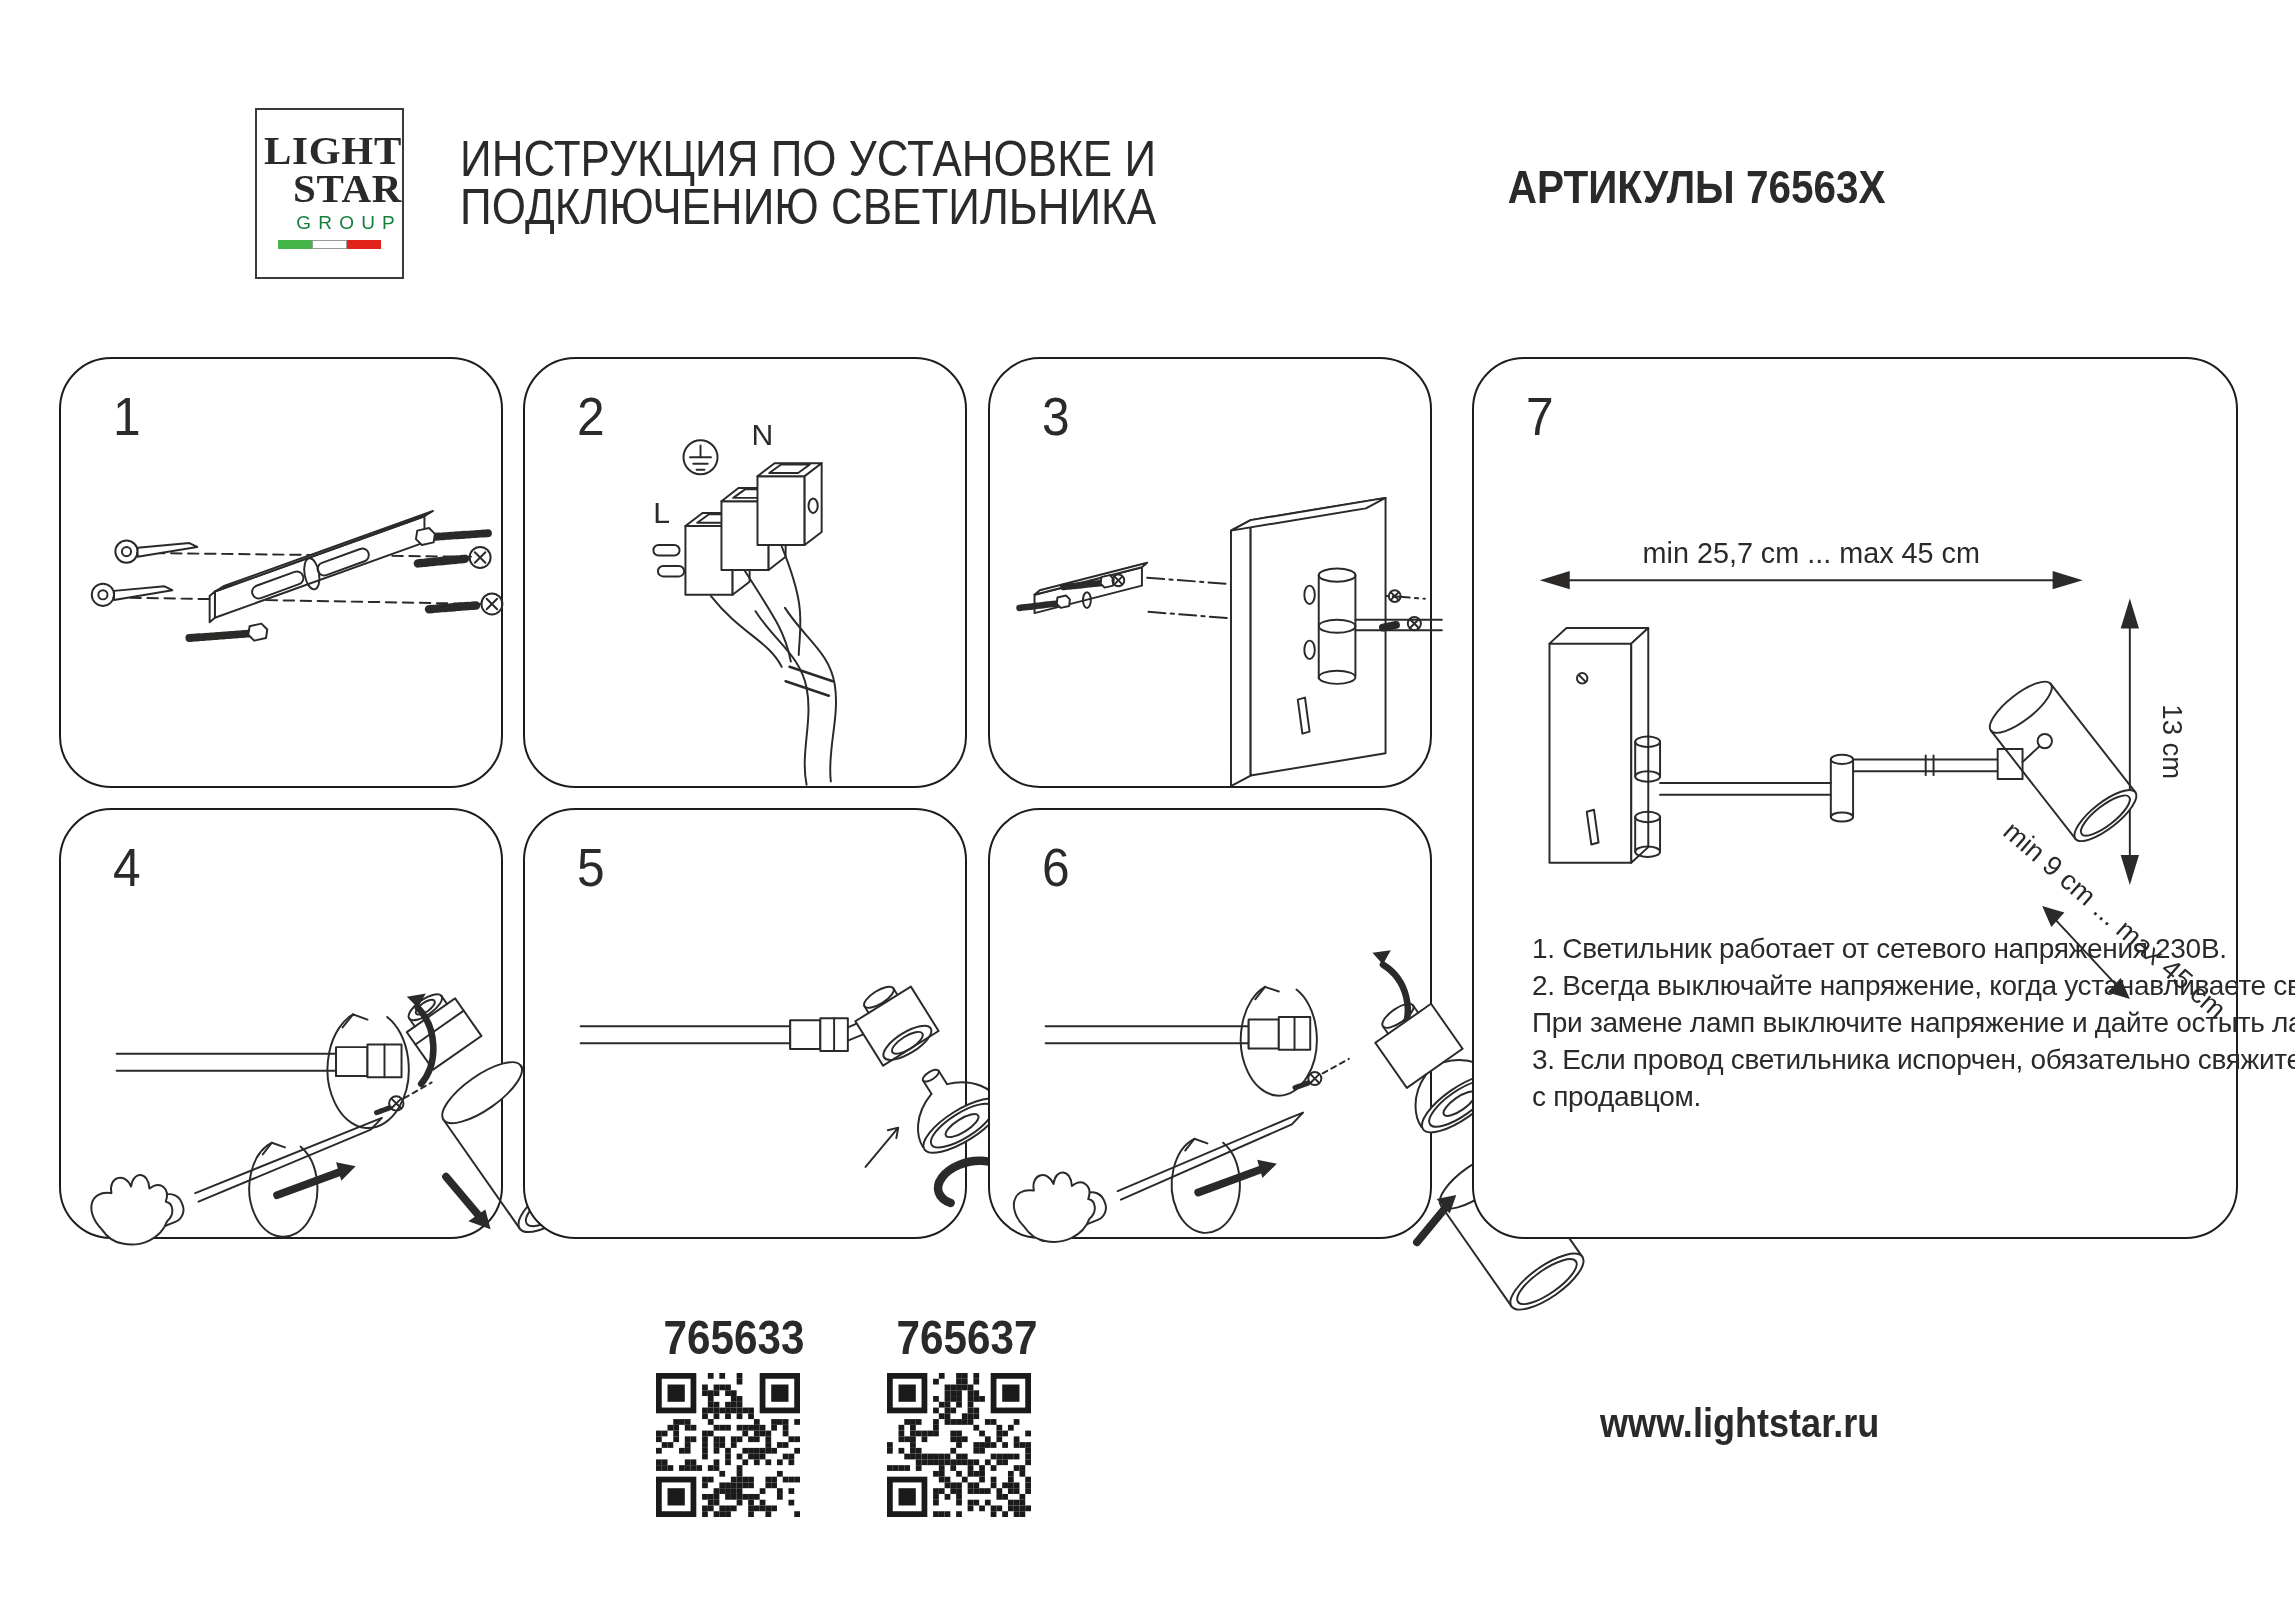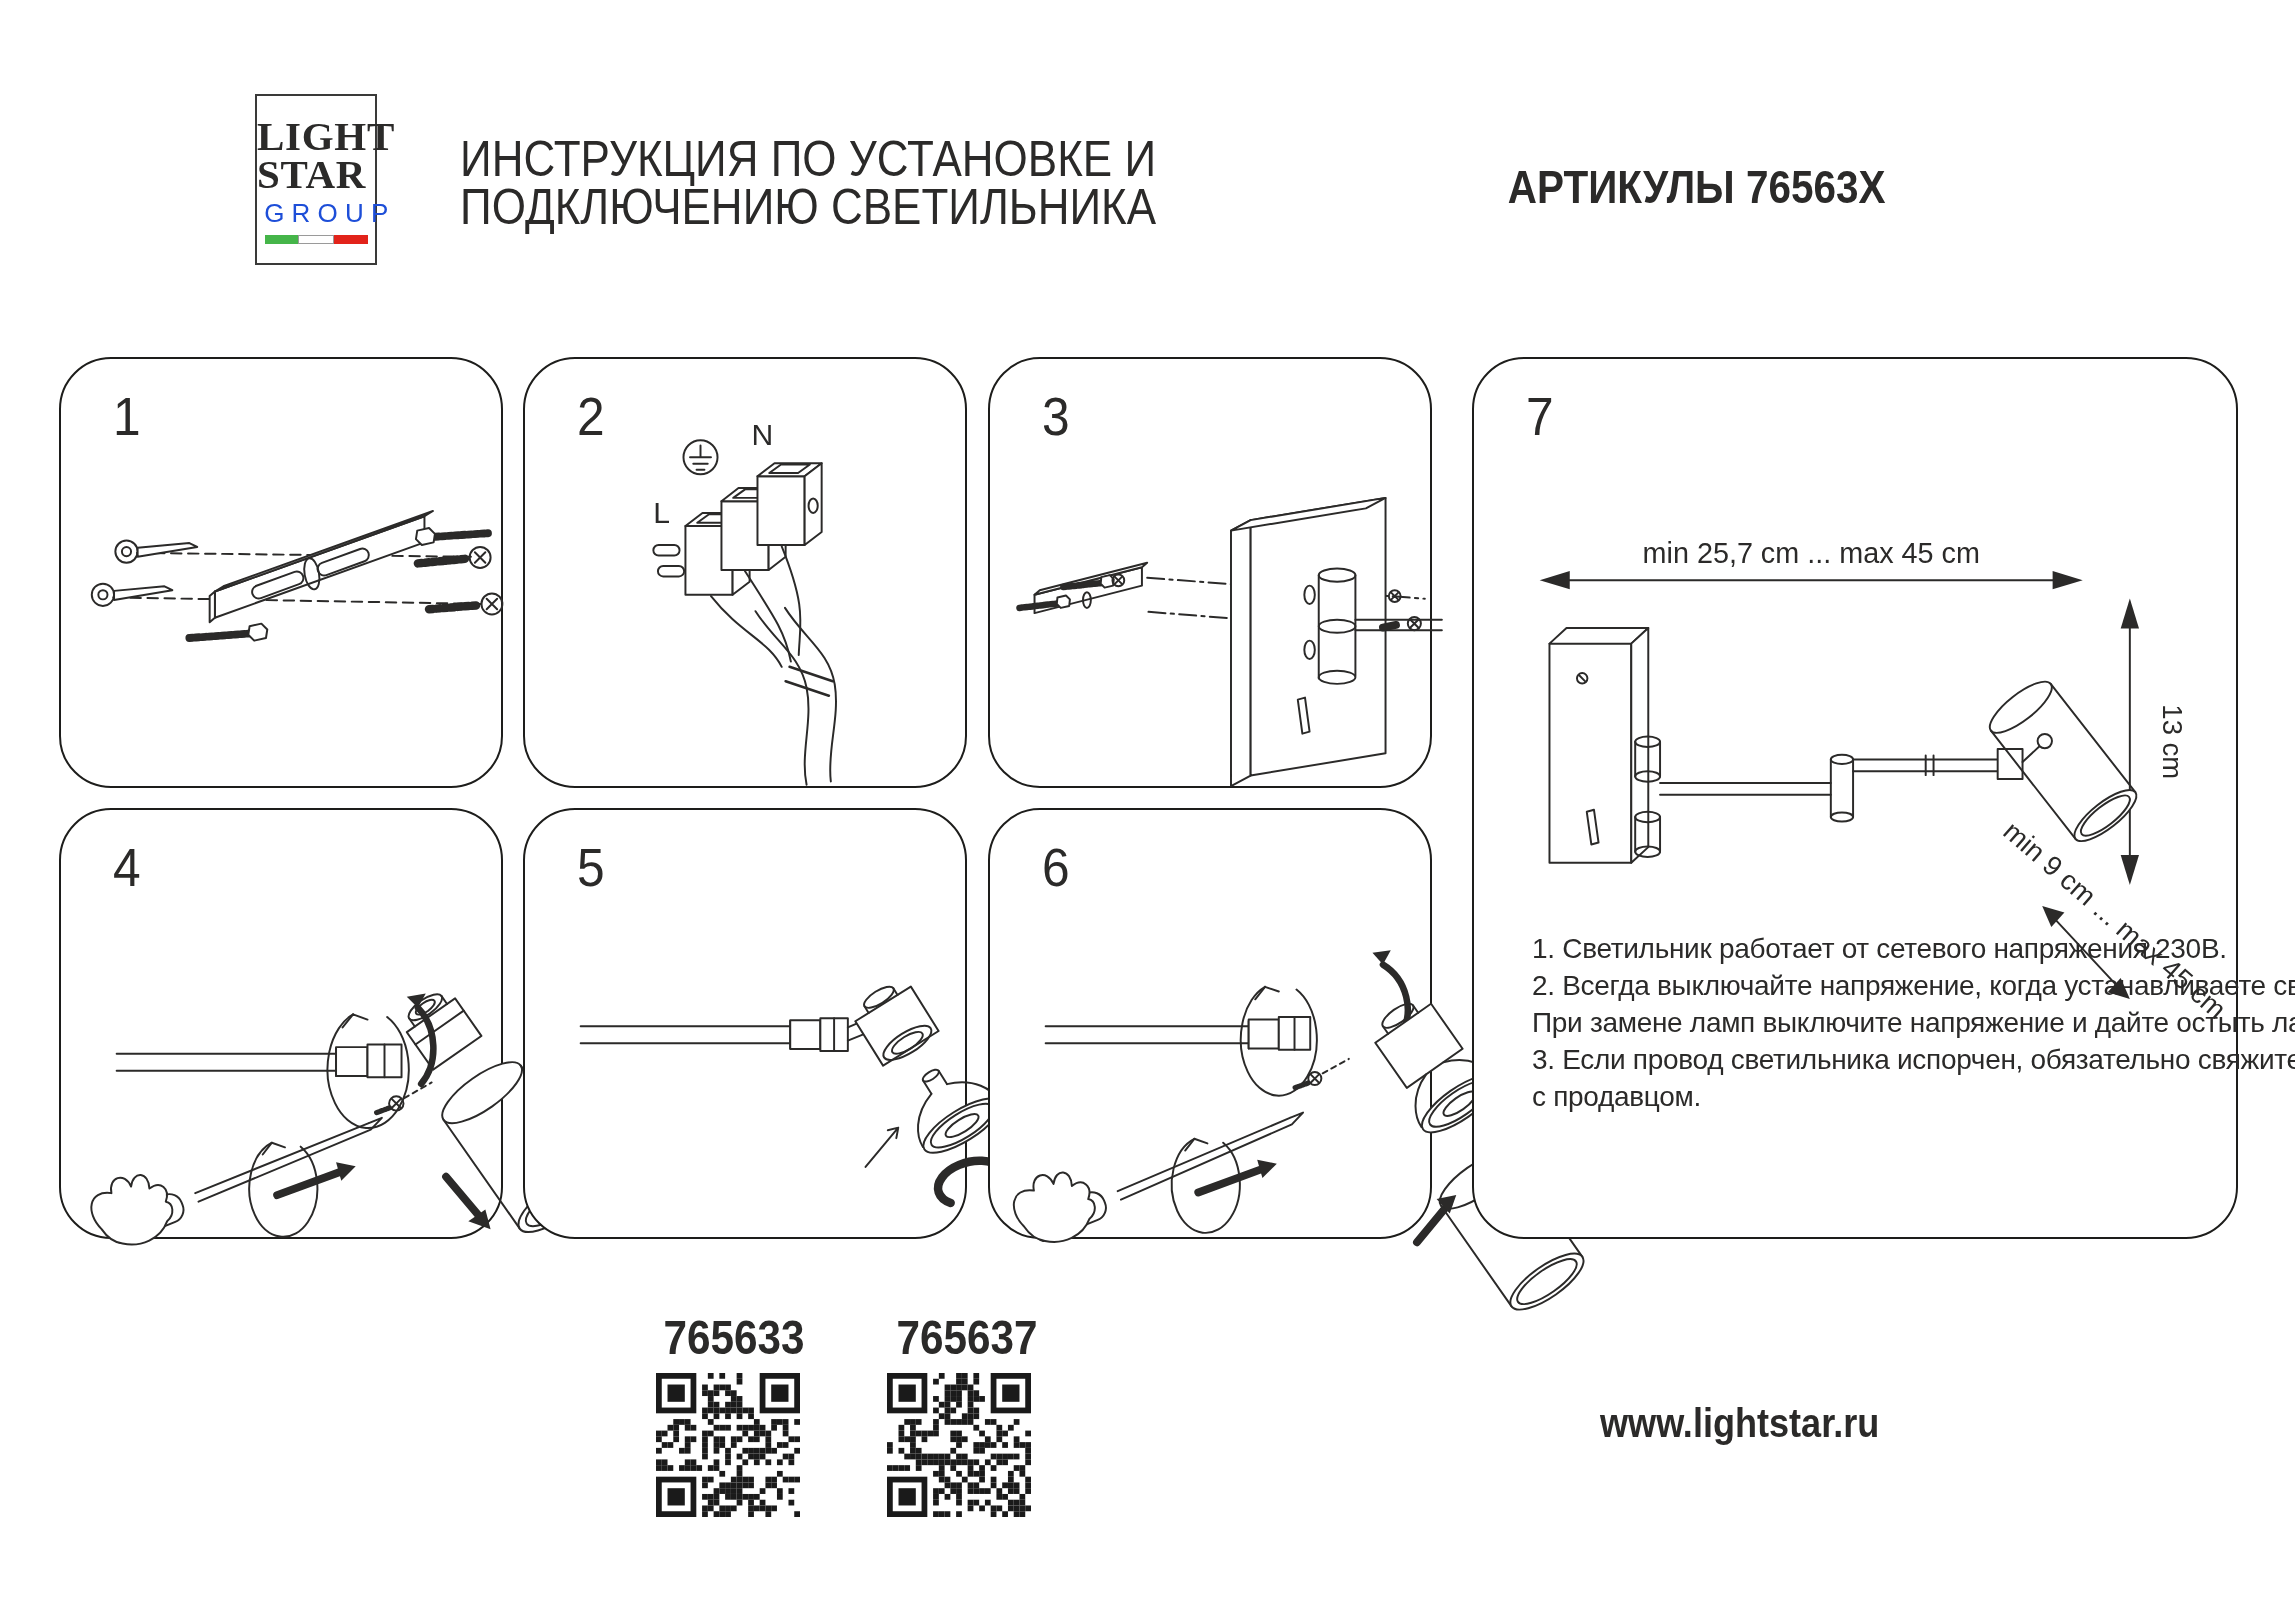--- a/index.html
+++ b/index.html
@@ -6,26 +6,26 @@
   body{
     width:2295px;height:1623px;position:relative;background:#ffffff;
     font-family:"Liberation Sans",sans-serif;color:#2b2a29;overflow:hidden;
   }
   .abs{position:absolute;}
   .cond{display:inline-block;transform:scaleX(0.88);transform-origin:left top;}
   .condc{display:inline-block;transform:scaleX(0.88);transform-origin:50% 50%;}
 
   
   .logo-box{
-    left:255px;top:94px;width:122px;height:171px;
-    border:2px solid #3a3a39;box-sizing:border-box;text-align:left;
+    left:255px;top:108px;width:149px;height:171px;
+    border:2px solid #3a3a39;box-sizing:border-box;text-align:right;
   }
   .logo-light{font-family:"Liberation Serif",serif;font-weight:bold;font-size:41px;line-height:37px;margin-top:22px;letter-spacing:0.7px;}
   .logo-star{font-family:"Liberation Serif",serif;font-weight:bold;font-size:41px;line-height:38px;letter-spacing:0.7px;}
-  .logo-group{font-size:26px;font-weight:400;letter-spacing:7.2px;padding-left:7.2px;margin-top:5.2px;color:#1d4ed8;}
+  .logo-group{font-size:19px;font-weight:400;letter-spacing:7.2px;padding-left:7.2px;margin-top:5.2px;color:#15803d;}
   .logo-flag{display:flex;width:103px;height:8.5px;margin:5.9px auto 0 auto;}
   .logo-flag span{flex:1;box-sizing:border-box;}
 
   .title{left:460px;top:135px;font-weight:normal;font-size:50px;line-height:48px;white-space:nowrap;}
   .series-block{left:1482px;top:147px;width:399px;text-align:center;}
   .series{font-size:34px;font-weight:bold;white-space:nowrap;}
   .articles{font-size:46px;font-weight:bold;white-space:nowrap;margin-top:13px;}
 
   
   .panel{

